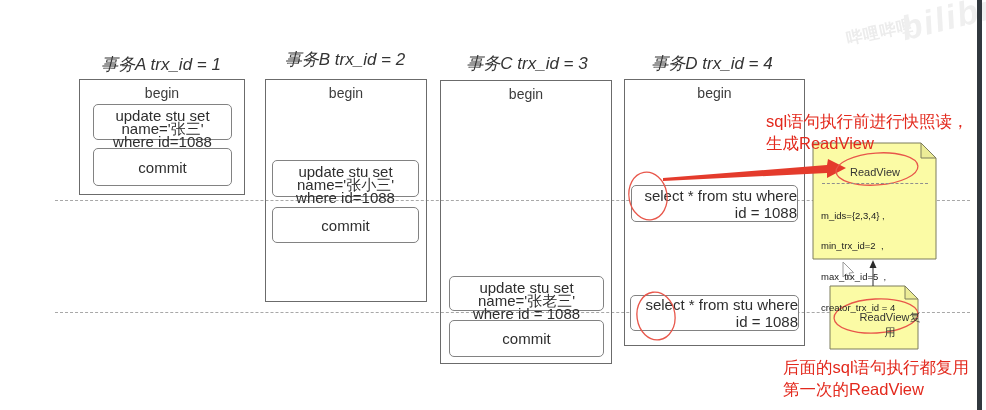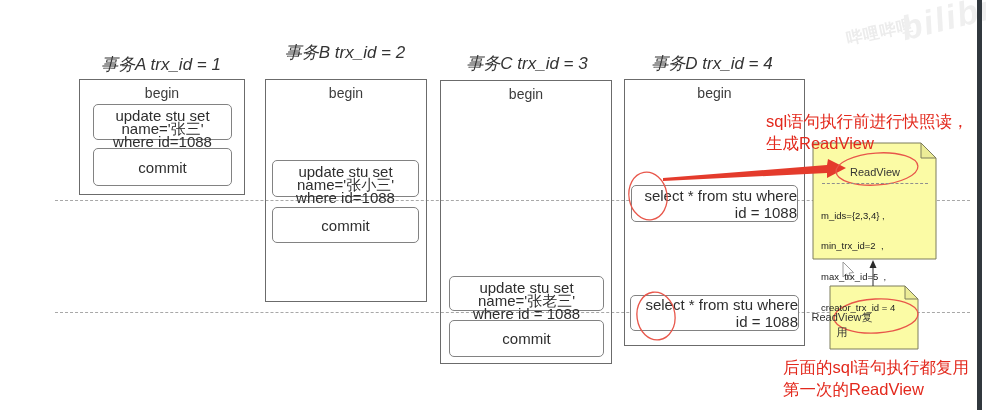--- a/index.html
+++ b/index.html
@@ -52,21 +52,21 @@
     <div class="begin">begin</div>
     <div class="sql-box sql-two" style="left:13px;top:24px;width:137px;height:30px">
       <span>update stu set name='张三'</span>
       <span>where id=1088</span>
     </div>
     <div class="sql-box sql-one" style="left:13px;top:68px;width:137px;height:36px">
       <span>commit</span>
     </div>
   </div>
 
-  <div class="col-title" style="left:345px;top:41px">事务B trx_id = 2</div>
+  <div class="col-title" style="left:345px;top:48px">事务B trx_id = 2</div>
   <div class="txn-box" style="left:265px;top:79px;width:160px;height:221px">
     <div class="begin">begin</div>
     <div class="sql-box sql-two" style="left:6px;top:80px;width:145px;height:31px">
       <span>update stu set name='张小三'</span>
       <span>where id=1088</span>
     </div>
     <div class="sql-box sql-one" style="left:6px;top:127px;width:145px;height:34px">
       <span>commit</span>
     </div>
   </div>
@@ -116,21 +116,21 @@
   </svg>
 
   <div class="note-title" style="left:823px;top:166px;width:104px">ReadView</div>
   <div class="note-sep" style="left:822px;top:183px;width:106px"></div>
   <div class="note-fields" style="left:821px;top:190px">
     <div>m_ids={2,3,4} ,</div>
     <div>min_trx_id=2  ,</div>
     <div>max_trx_id=5  ,</div>
     <div>creator_trx_id = 4</div>
   </div>
-  <div class="note-title" style="left:808px;top:310px;width:68px">ReadView复用</div>
+  <div class="note-title" style="left:856px;top:310px;width:68px">ReadView复用</div>
 
   <div class="annotation" style="left:766px;top:110px">
     <div><span class="b">sql</span><span>语句执行前进行快照读，</span></div>
     <div><span>生成</span><span class="b">ReadView</span></div>
   </div>
   <div class="annotation" style="left:783px;top:356px">
     <div><span>后面的</span><span class="b">sql</span><span>语句执行都复用</span></div>
     <div><span>第一次的</span><span class="b">ReadView</span></div>
   </div>
 

